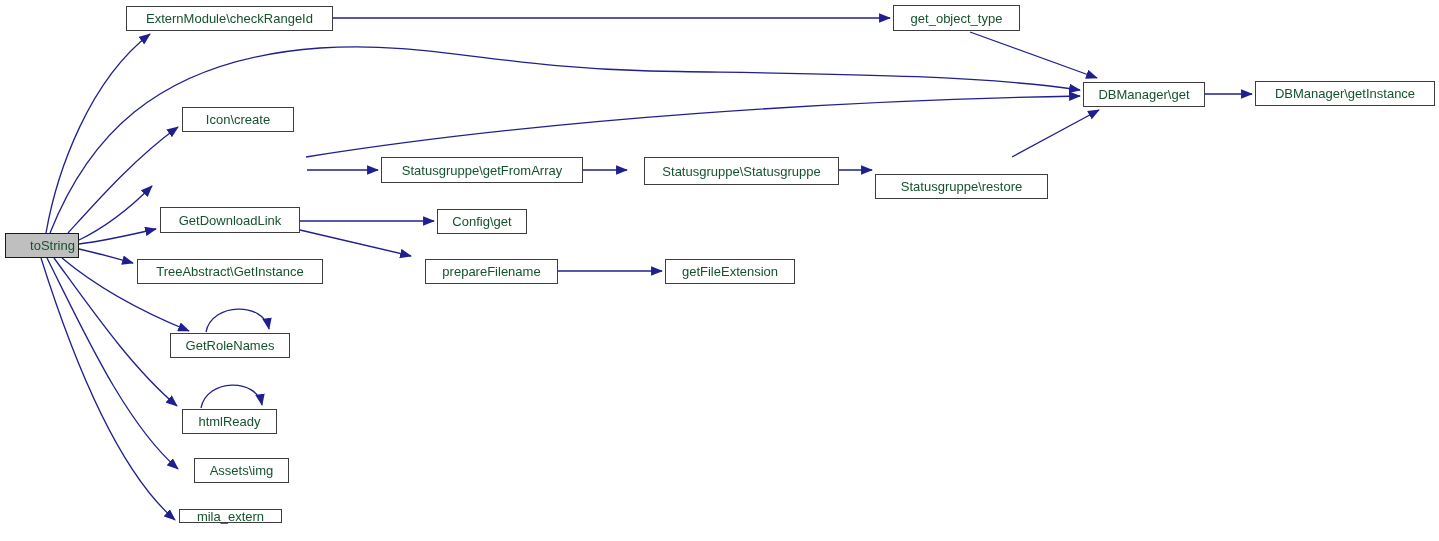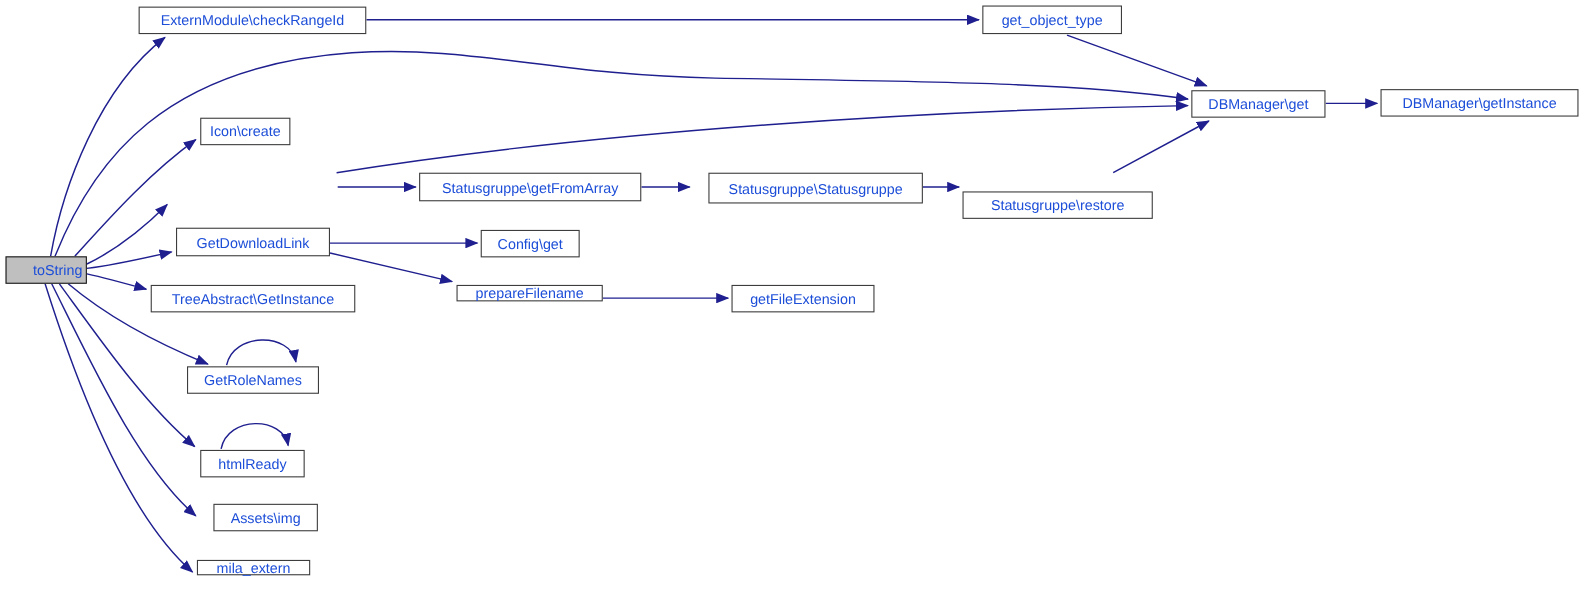--- a/index.html
+++ b/index.html
@@ -9,21 +9,21 @@
     background:#ffffff;
     font-family:"Liberation Sans", sans-serif;
     overflow:hidden;
   }
   #edges{position:absolute;left:0;top:0;width:1439px;height:541px;}
   .node{
     position:absolute;
     box-sizing:border-box;
     background:#ffffff;
     border:1.3px solid #3d3d3d;
-    color:#1d4ed8;
+    color:#14532d;
     font-size:13px;
     text-align:center;
     white-space:nowrap;
     display:flex;align-items:center;justify-content:center;
     cursor:pointer;
   }
   .node.highlight{
     background:#bfbfbf;
     border:1.4px solid #1a1a1a;
     cursor:default;
@@ -63,26 +63,26 @@
       <path d="M 300 230 L 411 256" class="edge" marker-end="url(#arrow)"></path>
       <path d="M 548 271 L 662 271" class="edge" marker-end="url(#arrow)"></path>
       <path d="M 206 332 C 212 302, 264 302, 269 329" class="edge" marker-end="url(#arrow)"></path>
       <path d="M 201 408 C 207 378, 257 378, 262 405" class="edge" marker-end="url(#arrow)"></path>
     </svg>
 <div class="node highlight" style="left: 5px; top: 233px; width: 74px; height: 25px;">toString</div>
     <div class="node" style="left: 126px; top: 6px; width: 207px; height: 25px;">ExternModule\checkRangeId</div>
     <div class="node" style="left: 893px; top: 5px; width: 127px; height: 26px;">get_object_type</div>
     <div class="node" style="left: 1083px; top: 82px; width: 122px; height: 25px;">DBManager\get</div>
     <div class="node" style="left: 1255px; top: 81px; width: 180px; height: 25px;">DBManager\getInstance</div>
-    <div class="node" style="left: 182px; top: 107px; width: 82px; height: 25px;">Icon\create</div>
+    <div class="node" style="left: 182px; top: 107px; width: 112px; height: 25px;">Icon\create</div>
     <div class="node" style="left: 381px; top: 157px; width: 202px; height: 26px;">Statusgruppe\getFromArray</div>
     <div class="node" style="left: 644px; top: 157px; width: 195px; height: 28px;">Statusgruppe\Statusgruppe</div>
     <div class="node" style="left: 875px; top: 174px; width: 173px; height: 25px;">Statusgruppe\restore</div>
     <div class="node" style="left: 160px; top: 207px; width: 140px; height: 26px;">GetDownloadLink</div>
     <div class="node" style="left: 437px; top: 209px; width: 90px; height: 25px;">Config\get</div>
     <div class="node" style="left: 137px; top: 259px; width: 186px; height: 25px;">TreeAbstract\GetInstance</div>
-    <div class="node" style="left: 415px; top: 259px; width: 133px; height: 15px;">prepareFilename</div>
+    <div class="node" style="left: 425px; top: 259px; width: 133px; height: 25px;">prepareFilename</div>
     <div class="node" style="left: 665px; top: 259px; width: 130px; height: 25px;">getFileExtension</div>
     <div class="node" style="left: 170px; top: 333px; width: 120px; height: 25px;">GetRoleNames</div>
     <div class="node" style="left: 182px; top: 409px; width: 95px; height: 25px;">htmlReady</div>
     <div class="node" style="left: 194px; top: 458px; width: 95px; height: 25px;">Assets\img</div>
     <div class="node" style="left: 179px; top: 509px; width: 103px; height: 14px;">mila_extern</div>
   </div>
 
 </body></html>

